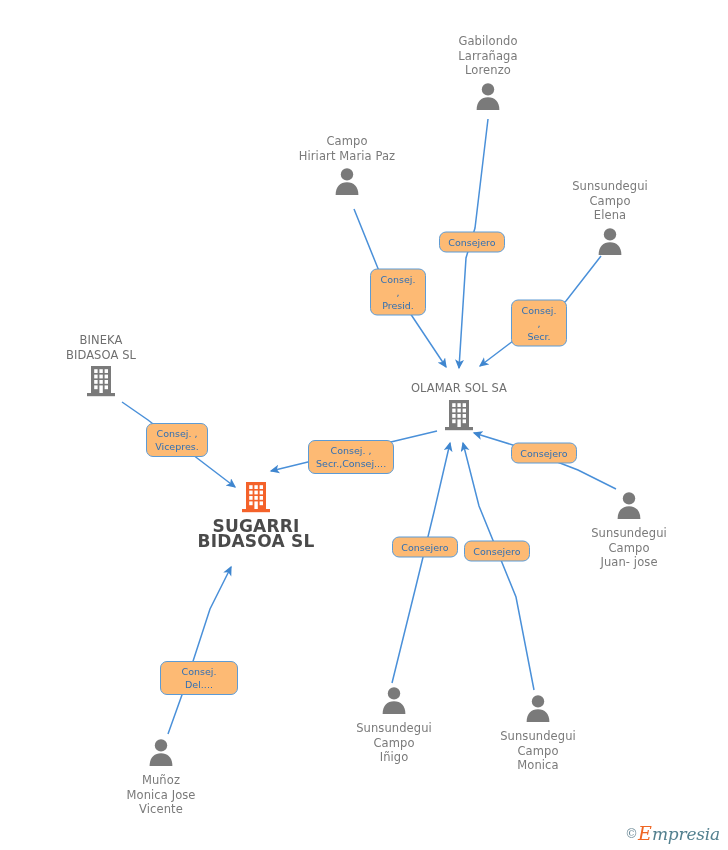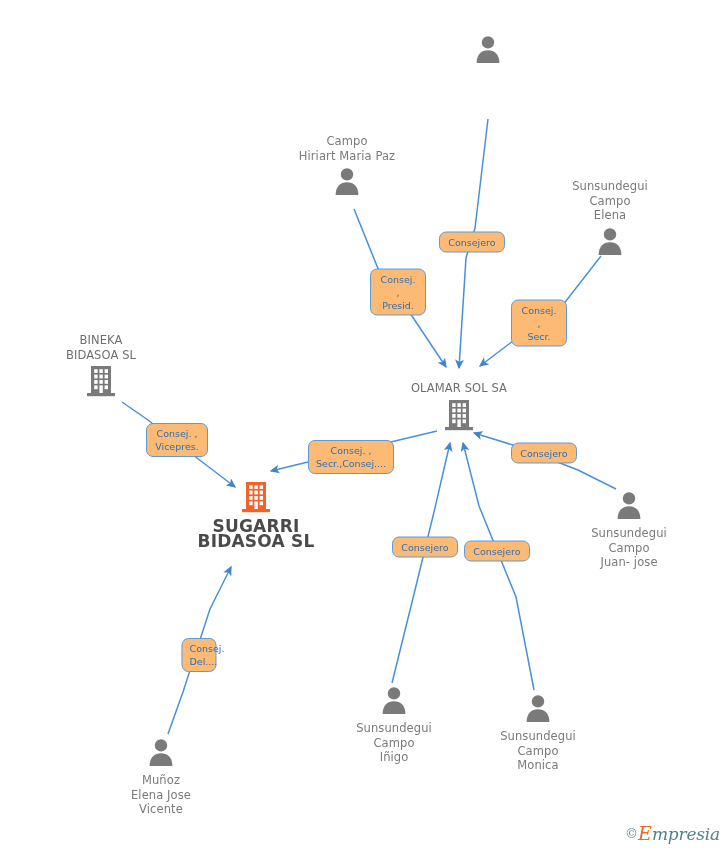--- a/index.html
+++ b/index.html
@@ -120,20 +120,23 @@
         <path d="M 437 431 L 395 441 L 312 461 L 271 471" fill="none" stroke="#4a90d9" stroke-width="1.5" marker-end="url(#arrowhead)"></path>
         <path d="M 616 489 L 578 470 L 516 446 L 474 433" fill="none" stroke="#4a90d9" stroke-width="1.5" marker-end="url(#arrowhead)"></path>
         <path d="M 392 683 L 415 590 L 434 512 L 450 443" fill="none" stroke="#4a90d9" stroke-width="1.5" marker-end="url(#arrowhead)"></path>
         <path d="M 534 690 L 516 597 L 479 506 L 463 443" fill="none" stroke="#4a90d9" stroke-width="1.5" marker-end="url(#arrowhead)"></path>
         <path d="M 168 734 L 183 692 L 210 609 L 231 567" fill="none" stroke="#4a90d9" stroke-width="1.5" marker-end="url(#arrowhead)"></path>
       </g>
   </svg>
 
   <div id="node-layer">
       <div class="node person label-above" style="left: 488px; top: 34px;">
+        <span class="label">Gabilondo
+Larrañaga
+Lorenzo</span>
         <span class="icon"><svg width="30" height="30" viewBox="0 0 30 30" xmlns="http://www.w3.org/2000/svg">
             <circle cx="15" cy="8.4" r="6.2" fill="#7a7a7a"></circle>
             <path d="M3.6 29 C3.6 20.6 8.3 16.2 15 16.2 C21.7 16.2 26.4 20.6 26.4 29 Z" fill="#7a7a7a"></path>
           </svg></span>
       </div>
       <div class="node person label-above" style="left: 347px; top: 134px;">
         <span class="label">Campo
 Hiriart Maria Paz</span>
         <span class="icon"><svg width="30" height="30" viewBox="0 0 30 30" xmlns="http://www.w3.org/2000/svg">
             <circle cx="15" cy="8.4" r="6.2" fill="#7a7a7a"></circle>
@@ -234,38 +237,38 @@
         <span class="label">Sunsundegui
 Campo
 Monica</span>
       </div>
       <div class="node person label-below" style="left: 161px; top: 737px;">
         <span class="icon"><svg width="30" height="30" viewBox="0 0 30 30" xmlns="http://www.w3.org/2000/svg">
             <circle cx="15" cy="8.4" r="6.2" fill="#7a7a7a"></circle>
             <path d="M3.6 29 C3.6 20.6 8.3 16.2 15 16.2 C21.7 16.2 26.4 20.6 26.4 29 Z" fill="#7a7a7a"></path>
           </svg></span>
         <span class="label">Muñoz
-Elena Jose
+Monica Jose
 Vicente</span>
       </div>
     </div>
   <div id="edge-label-layer">
       <div class="edge-label" style="left: 472px; top: 242px; width: 66px;">Consejero</div>
       <div class="edge-label" style="left: 398px; top: 292px; width: 56px;">Consej. ,
 Presid.</div>
       <div class="edge-label" style="left: 539px; top: 323px; width: 56px;">Consej. ,
 Secr.</div>
       <div class="edge-label" style="left: 177px; top: 440px; width: 62px;">Consej. ,
 Vicepres.</div>
       <div class="edge-label" style="left: 351px; top: 457px; width: 86px;">Consej. ,
 Secr.,Consej....</div>
       <div class="edge-label" style="left: 544px; top: 453px; width: 66px;">Consejero</div>
       <div class="edge-label" style="left: 425px; top: 547px; width: 66px;">Consejero</div>
       <div class="edge-label" style="left: 497px; top: 551px; width: 66px;">Consejero</div>
-      <div class="edge-label" style="left: 199px; top: 655px; width: 35px;">Consej.
+      <div class="edge-label" style="left: 199px; top: 678px; width: 78px;">Consej.
 Del....</div>
     </div>
 
   <div class="watermark">
     <span class="wm-c">©</span><span class="wm-e">E</span><span class="wm-rest">mpresia</span>
   </div>
 
 </div>
 
 </body></html>

